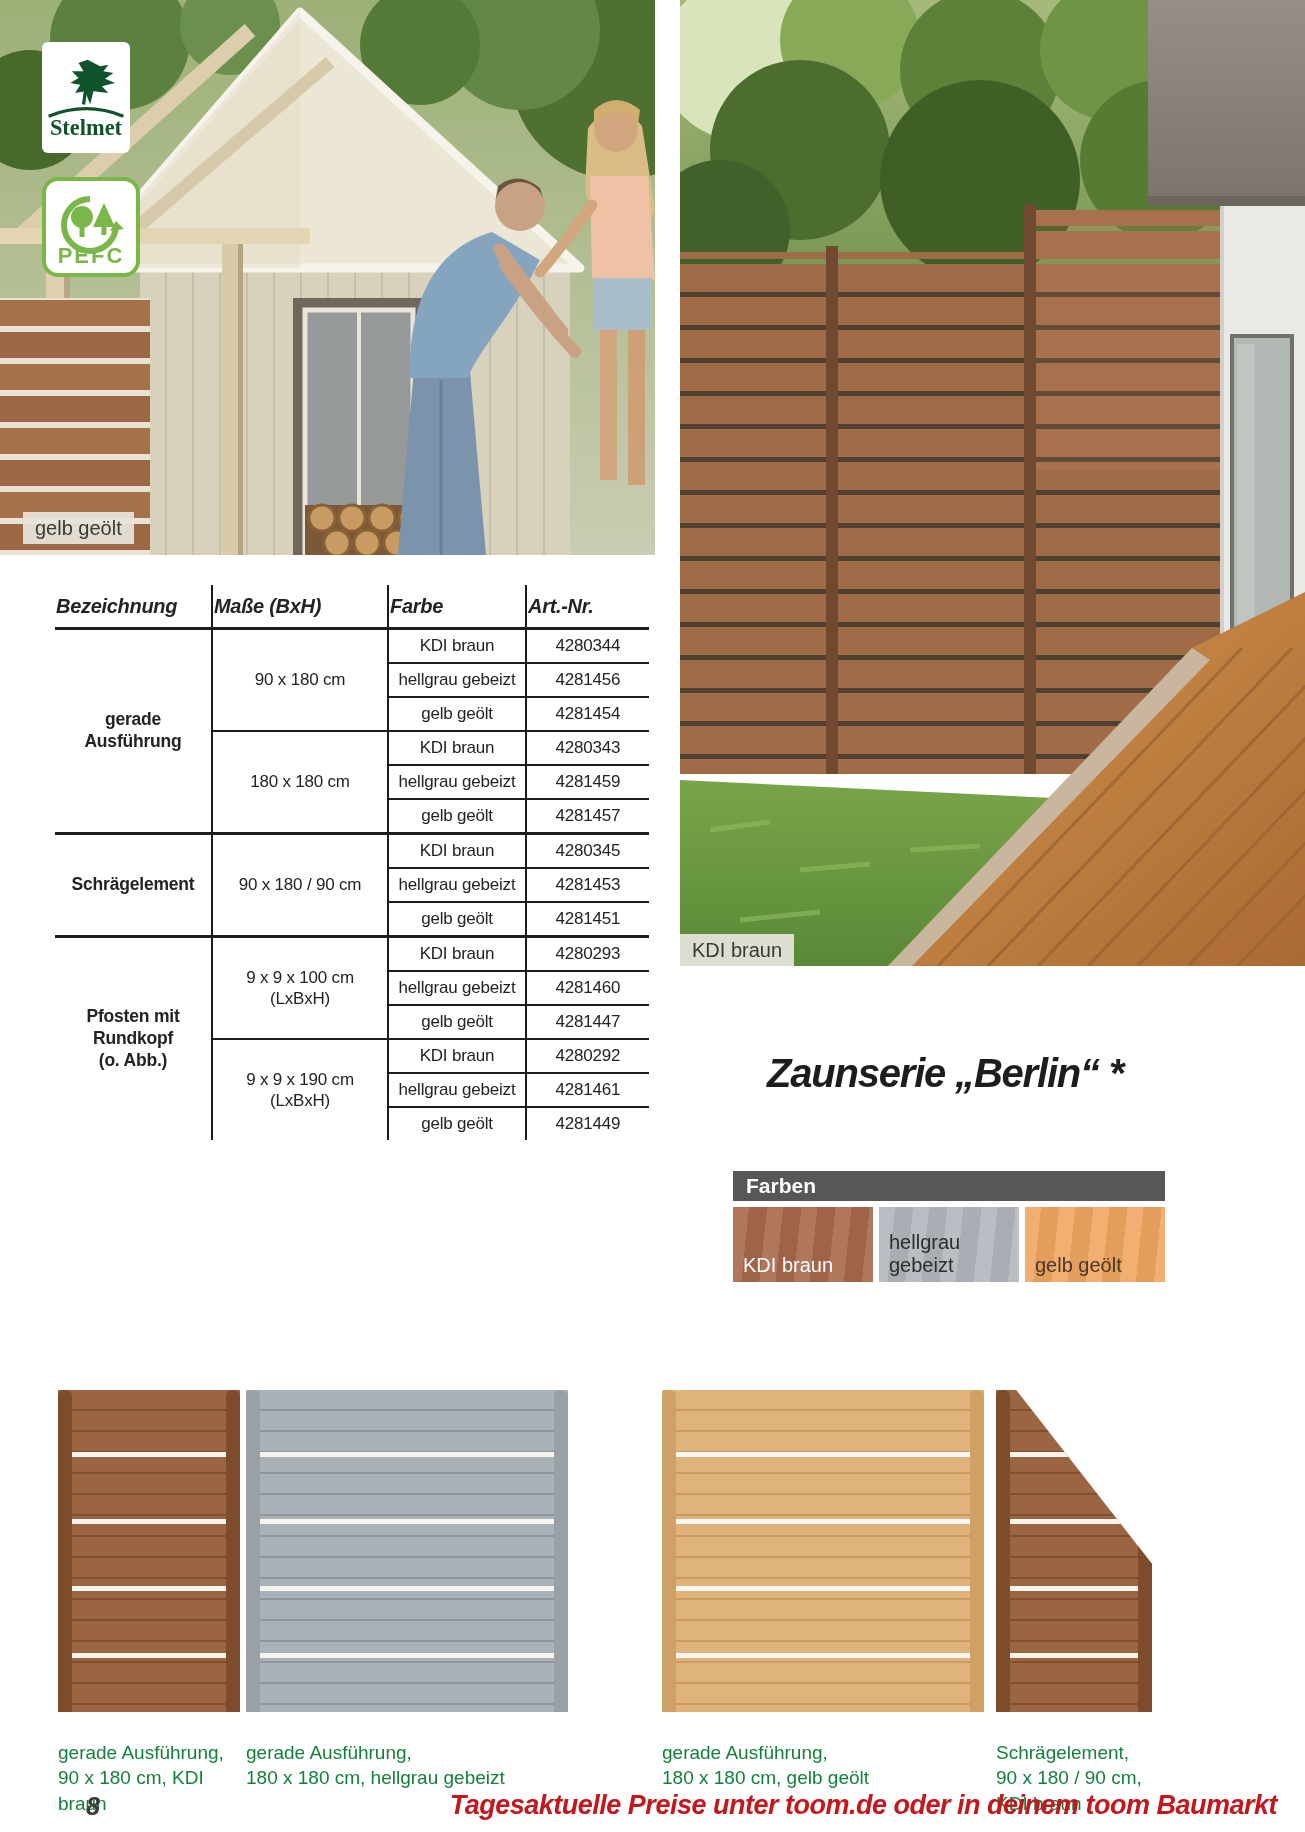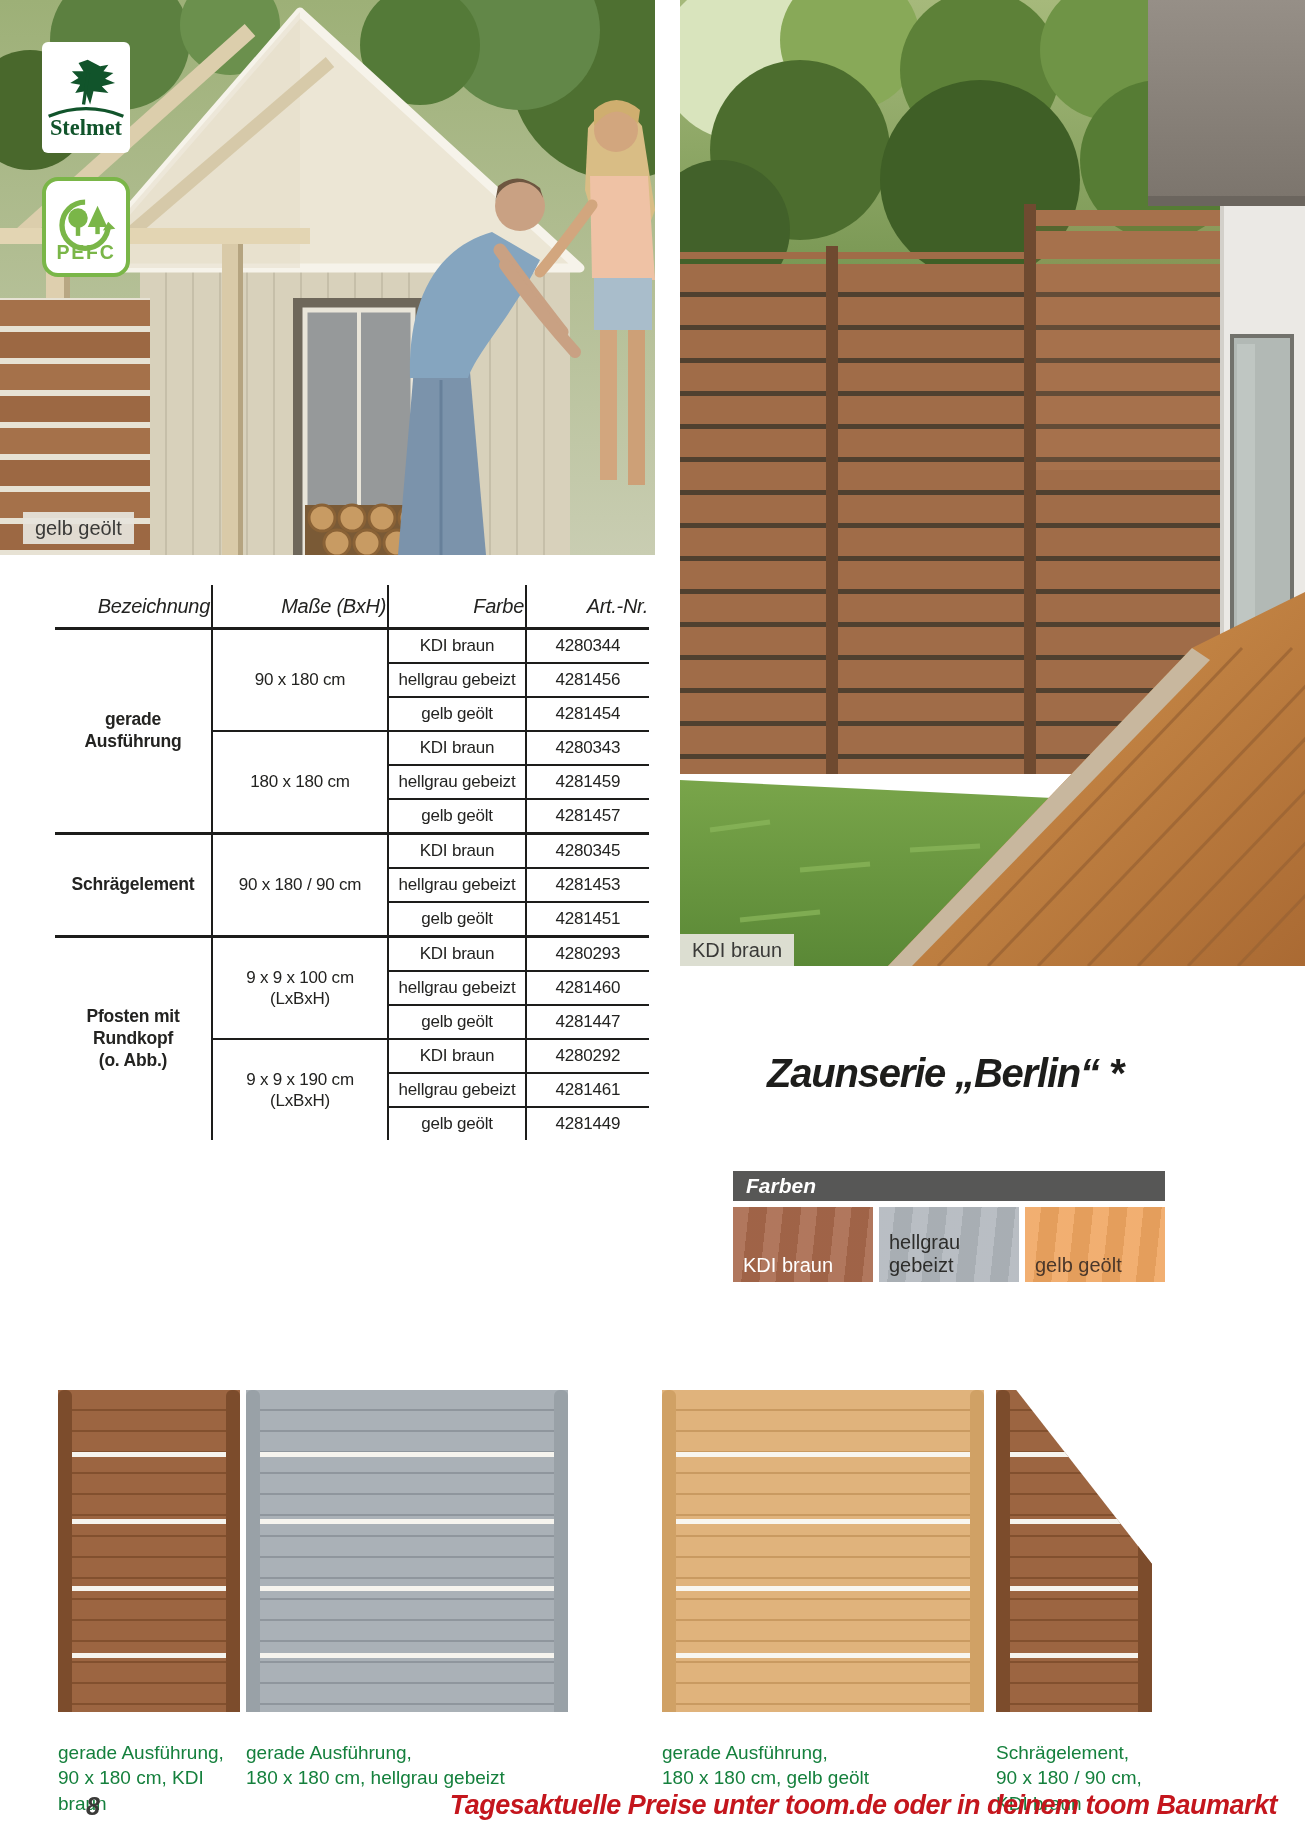--- a/index.html
+++ b/index.html
@@ -12,45 +12,45 @@
   #photo-right{left:680px;top:0;width:625px;height:966px;}
   .photo svg{display:block;width:100%;height:100%;}
   .photo-label{position:absolute;background:rgba(230,228,221,0.93);color:#3a3a38;
                font-size:20px;padding:4px 12px;line-height:1.2;}
   #label-left{left:23px;bottom:11px;}
   #label-right{left:0;bottom:0;}
 
   
   .logo{position:absolute;background:#fff;}
   #logo-stelmet{left:42px;top:42px;width:88px;height:111px;border-radius:6px;}
-  #logo-pefc{left:42px;top:177px;width:88px;height:100px;border:4px solid #7ab648;border-radius:16px;box-sizing:border-box;}
+  #logo-pefc{left:42px;top:177px;width:98px;height:100px;border:4px solid #7ab648;border-radius:16px;box-sizing:border-box;}
   .logo svg{display:block;width:100%;height:100%;}
 
   
   #product-table{position:absolute;left:55px;top:585px;border-collapse:collapse;
                  table-layout:fixed;width:594px;color:#232321;}
-  #product-table th{font-style:italic;font-weight:normal;font-size:20px;height:40px;
-                    text-align:right;vertical-align:middle;border-bottom:3px solid #1d1d1b;
+  #product-table th{font-style:italic;font-weight:bold;font-size:20px;height:40px;
+                    text-align:left;vertical-align:middle;border-bottom:3px solid #1d1d1b;
                     letter-spacing:-0.3px;}
   #product-table td{text-align:center;vertical-align:middle;font-size:17px;height:32px;
                     padding:0 2px;letter-spacing:-0.2px;}
   #product-table .c1,#product-table .c2,#product-table .c3{border-left:2px solid #1d1d1b;}
   #product-table td.masse,#product-table td.farbe,#product-table td.art{border-top:2px solid #1d1d1b;}
   #product-table td.bez{font-weight:bold;white-space:pre-line;font-size:17.5px;line-height:1.25;}
   #product-table td.masse{white-space:pre-line;line-height:1.25;}
   #product-table tr.group-start td{border-top:3px solid #1d1d1b;}
   #product-table tbody tr:first-child td{border-top:none;}
 
   
   #serie-title{position:absolute;left:735px;top:1024px;font-size:40px;font-weight:bold;
                font-style:italic;letter-spacing:-1.2px;color:#1d1d1b;margin-left:32px;}
   #serie-desc{position:absolute;left:735px;top:1082px;width:438px;font-size:19.5px;
               line-height:1.32;color:#1d1d1b;}
   #farben-bar{position:absolute;left:733px;top:1171px;width:432px;height:30px;
-              color:#fff;font-style:italic;font-weight:bold;font-size:21px;
+              color:#fff;font-weight:bold;font-size:21px;
               line-height:30px;padding-left:13px;box-sizing:border-box;}
   #swatches{position:absolute;left:733px;top:1207px;width:432px;height:75px;
             display:flex;gap:6px;}
   .swatch{flex:1;position:relative;overflow:hidden;}
   .swatch::after{content:"";position:absolute;inset:0;
        background:repeating-linear-gradient(96deg,rgba(255,255,255,0.10) 0 16px,rgba(0,0,0,0.05) 16px 34px);}
   .swatch span{position:absolute;left:10px;bottom:5px;font-size:20px;z-index:2;}
 
   
   .prod{position:absolute;top:1390px;}

